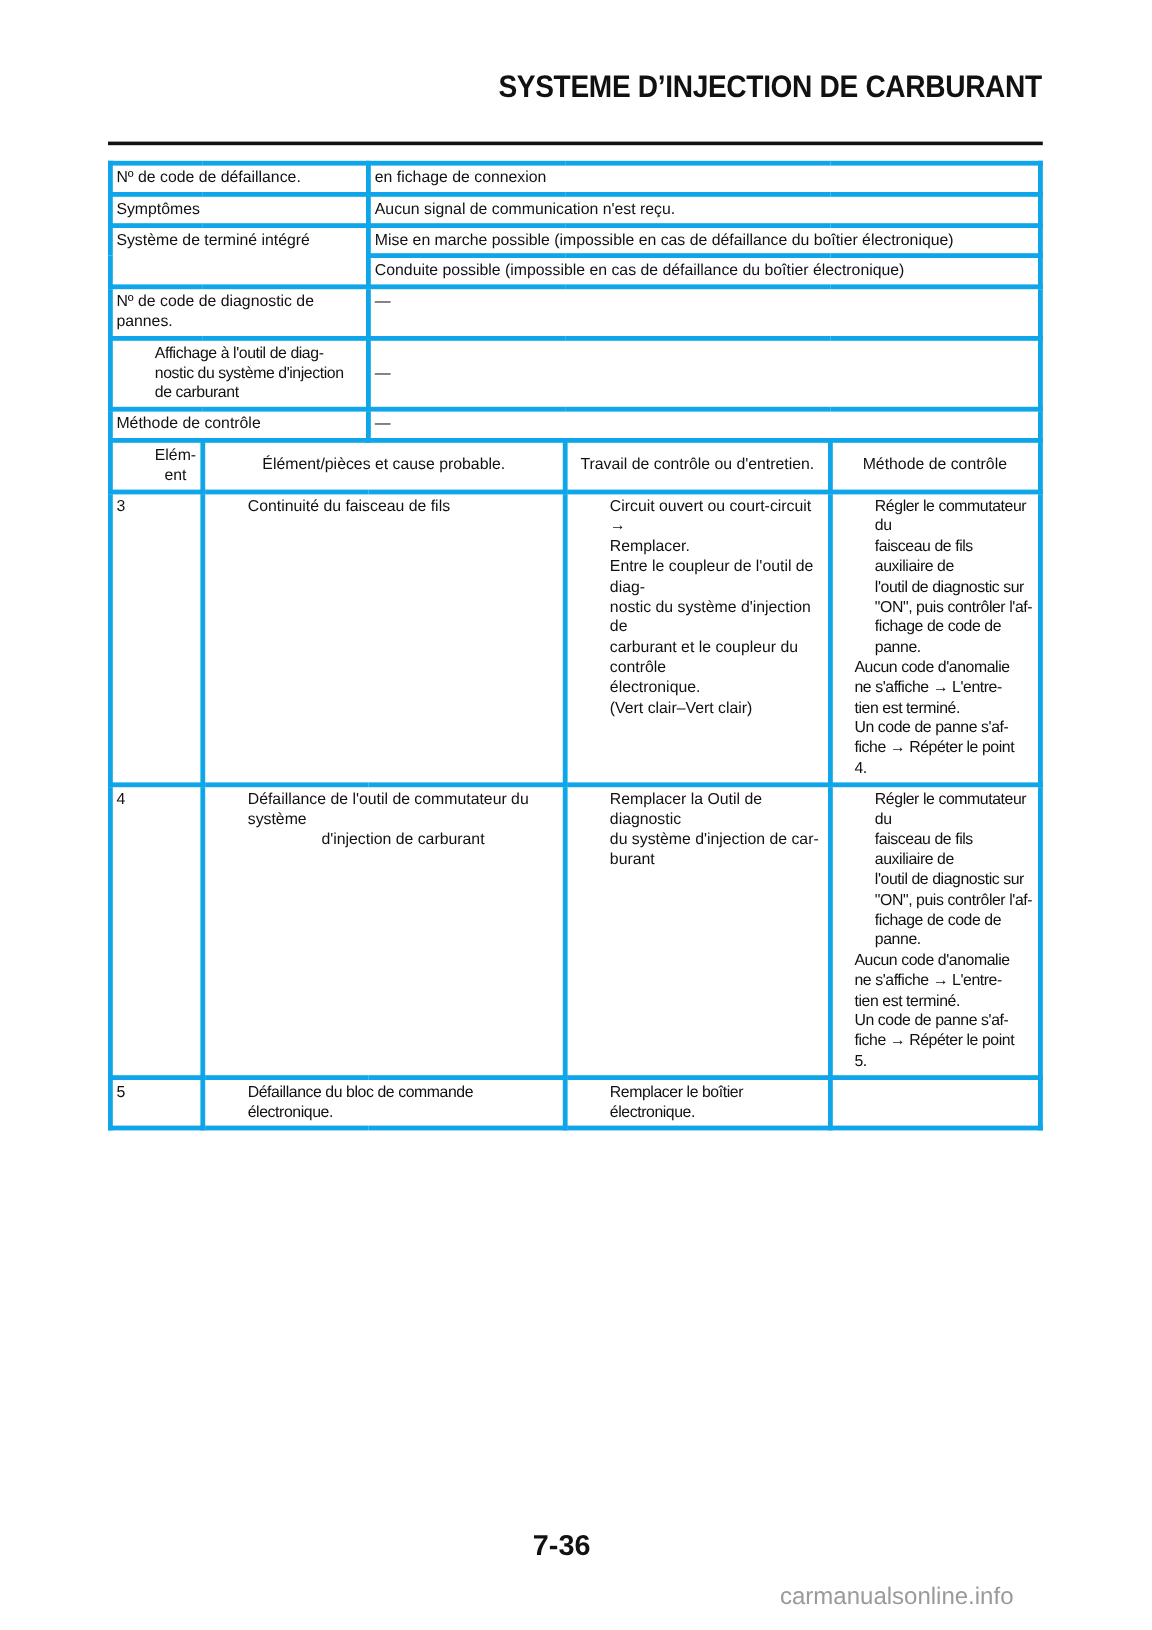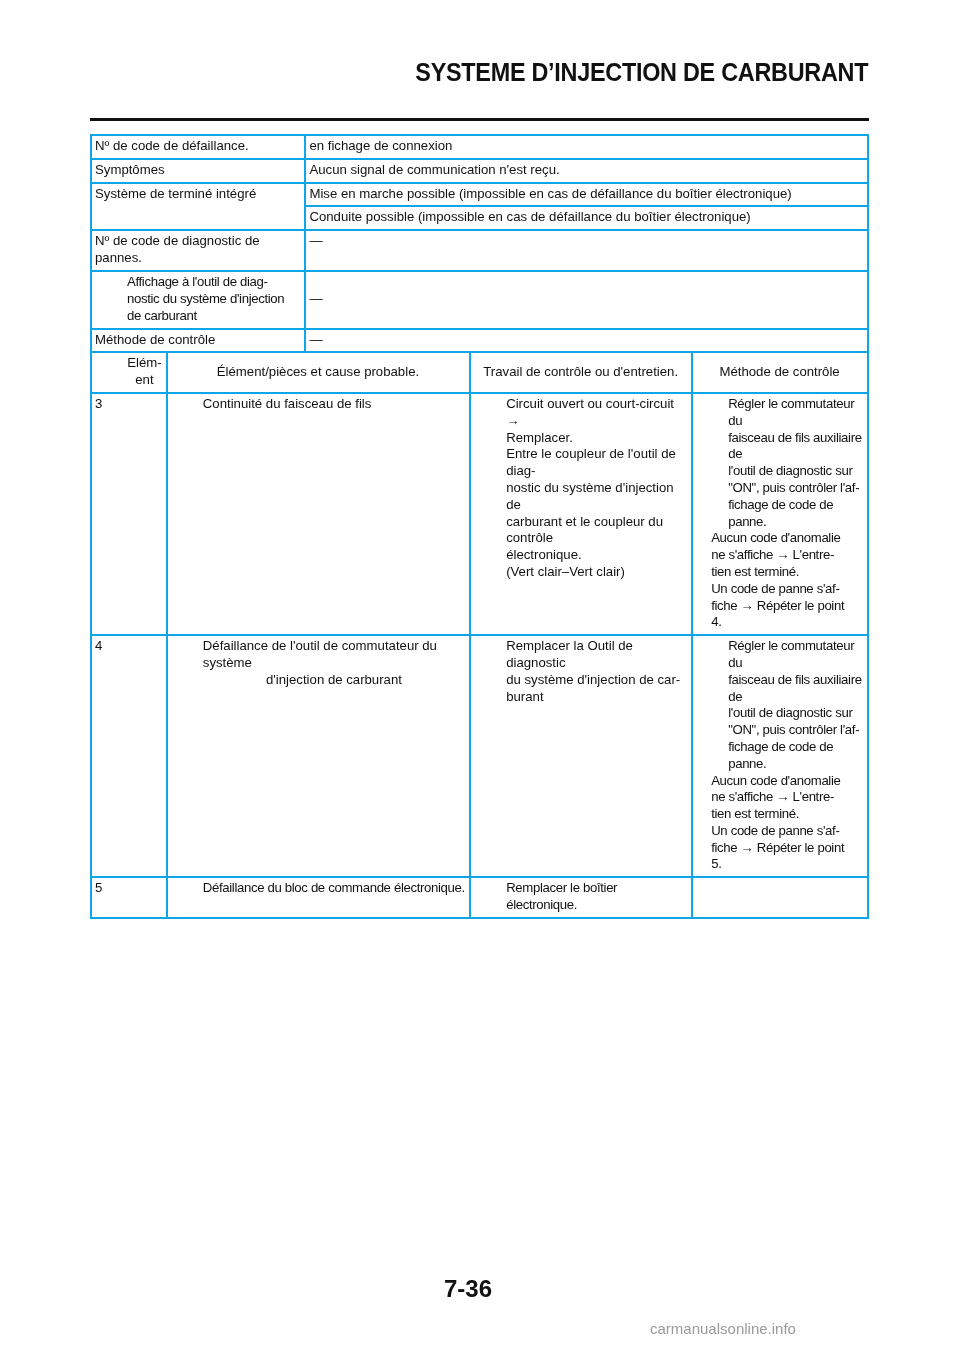--- a/index.html
+++ b/index.html
@@ -1,29 +1,29 @@
 <!DOCTYPE html>
 <html><head>
 <meta charset="utf-8">
 <style>
   html, body { margin:0; padding:0; background:#fff; }
   body { width:960px; height:1358px; position:relative; font-family:"Liberation Sans", sans-serif; color:#111; overflow:hidden; }
   .page-title { position:absolute; right:92px; top:57px; font-size:26px; font-weight:bold; letter-spacing:-0.3px; margin:0; transform:scaleX(0.9); transform-origin:right center; }
   .title-rule { position:absolute; left:90px; top:118px; width:779px; height:3px; background:#111; }
   table { position:absolute; left:90px; top:134px; width:779px; border-collapse:collapse; font-size:13.2px; line-height:16.8px; }
-  td { border:2px solid #0ea5e9; vertical-align:top; padding:2px 4px 3px 3px; }
+  td { border:4px solid #0ea5e9; vertical-align:top; padding:2px 4px 3px 3px; }
   .c1 { width:48px; } .c3 { width:221px; } .c4 { width:175px; }
   .hdr td { text-align:center; vertical-align:middle; }
   .indent { padding-left:15px; display:block; }
   .line { display:block;margin-left:32px; }
   .dense { letter-spacing:-0.35px; }
   .tall3 { height:189px; } .tall4 { height:191px; }
   .mid { vertical-align:middle; }
   .page-number { position:absolute; left:444px; top:1275px; font-size:24px; font-weight:bold; margin:0; }
-  .watermark { position:absolute; left:650px; top:1320px; font-size:15px; color:#9a9a9a; margin:0; }
+  .watermark { position:absolute; left:650px; top:1320px; font-size:20px; color:#9a9a9a; margin:0; }
 </style>
 </head>
 <body>
 
 <h1 class="page-title">SYSTEME D’INJECTION DE CARBURANT</h1>
 <div class="title-rule"></div>
 
 <table>
   <colgroup>
       <col class="c1">

